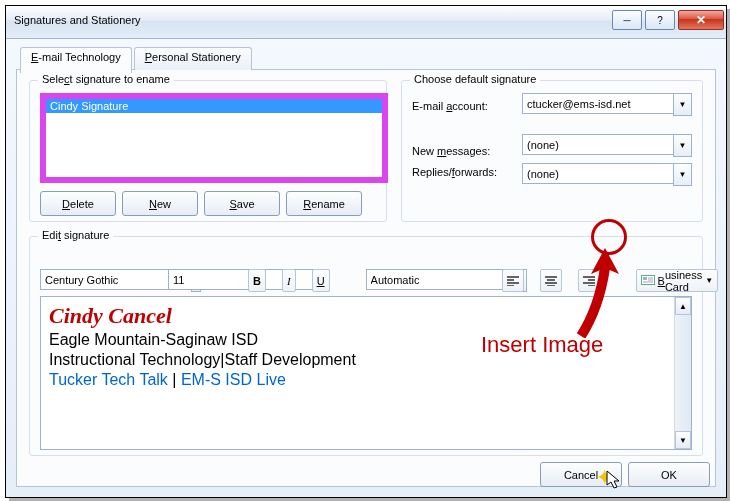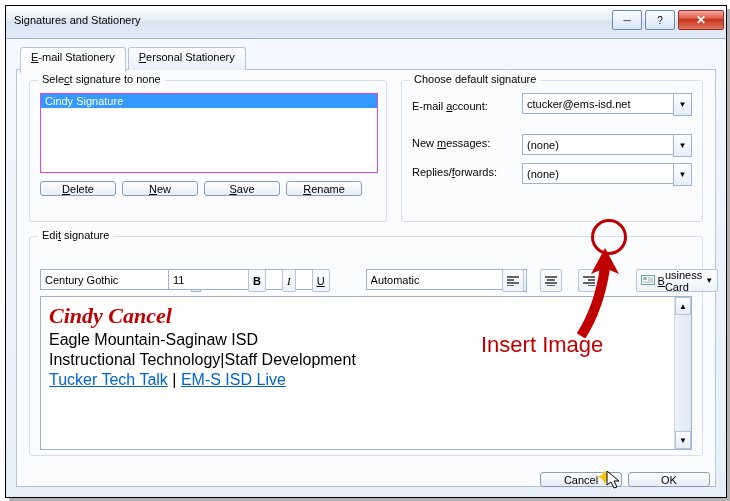--- a/index.html
+++ b/index.html
@@ -8,34 +8,34 @@
 .titlebar .wbtn{width:28px;height:18px;border:1px solid #6b89b0;background:linear-gradient(#fcfdff,#d9e6f6);border-radius:2px;margin-left:3px;display:flex;align-items:center;justify-content:center;font-size:10px}
 .titlebar .wbtn.close{width:44px;background:linear-gradient(#f6a7a0,#d9573f 45%,#c8331a 46%,#e2765f);border-color:#913126;color:#fff;font-weight:bold;font-size:12px}
 .body{padding:8px 10px 10px}
 .tabstrip{height:22px;position:relative;border-bottom:1px solid #b6c4d8;display:flex;gap:2px;padding-left:4px}
 .tab{height:21px;padding:3px 10px 0;border:1px solid #b6c4d8;border-bottom:none;border-radius:3px 3px 0 0;background:linear-gradient(#fbfcfe,#e9eff8);position:relative;cursor:default}
 .tab.active{background:#fbfcfe;height:22px;top:0;z-index:2}
 .tabpanel{border:1px solid #b6c4d8;border-top:none;background:#fbfcfe;height:396px;position:relative;padding:10px 12px}
 .group{border:1px solid #d6dfeb;border-radius:3px;padding:12px 10px 10px;position:relative;background:#fbfcfe}
 .group>legend,.group-title{position:absolute;top:-8px;left:8px;background:#fbfcfe;padding:0 4px}
 .row{display:flex;gap:14px}
-.listbox{width:100%;height:78px;border:1px solid #d946ef;background:#fff}
+.listbox{width:100%;height:78px;border:6px solid #d946ef;background:#fff}
 .li-item{background:#3399ff;color:#fff;padding:1px 4px}
-.btn{height:15px;min-width:76px;border:1px solid #8a9db8;border-radius:3px;background:linear-gradient(#fdfefe,#e7edf6);font:inherit;padding:0 6px;cursor:default}
+.btn{height:25px;min-width:76px;border:1px solid #8a9db8;border-radius:3px;background:linear-gradient(#fdfefe,#e7edf6);font:inherit;padding:0 6px;cursor:default}
 .lbl{width:110px;text-align:left;padding-top:3px}
 .combo{flex:1;display:flex}
 .combo input{flex:1;height:19px;border:1px solid #9cb2ce;border-right:none;background:#fff;font:inherit;padding:0 4px}
 .combo .dd{width:17px;height:21px;border:1px solid #9cb2ce;background:linear-gradient(#fdfefe,#e7edf6);display:flex;align-items:center;justify-content:center;font-size:8px}
 .toolbar{display:flex;align-items:center;gap:16px;margin:20px 0 0}
 .tbtn{height:21px;border:1px solid #b7c5d8;background:linear-gradient(#fdfdfe,#eef2f8);display:flex;align-items:center;justify-content:center;padding:0 4px;border-radius:2px;font:inherit}
 .sep{width:1px;height:18px;background:#c7d2e2;margin:0 2px}
 .editor{border:1px solid #9cb2ce;background:#fff;height:140px;margin-top:4px;position:relative;padding:6px 8px;overflow:hidden}
 .sig-name{font-family:"Monotype Corsiva","Brush Script MT",cursive;font-style:italic;color:#c00000;font-size:22px;font-weight:bold}
 .sig-line{font-family:"Century Gothic","Segoe UI",sans-serif;font-size:16px;color:#000;margin-top:2px}
-.sig-link{color:#0066cc;text-decoration:underline}
+.sig-link{color:#0066cc;}
 .scroll{position:absolute;right:0;top:0;bottom:0;width:16px;background:linear-gradient(90deg,#eef2f8,#e0e8f3);border-left:1px solid #cfd9e8}
 .scroll .arr{height:16px;border:1px solid #b7c5d8;background:linear-gradient(#fdfdfe,#e5ecf6);display:flex;align-items:center;justify-content:center;font-size:8px}
 .footer{position:absolute;right:16px;bottom:10px;display:flex;gap:6px}
 
 .callout-circle{position:absolute;width:30px;height:30px;border:3px solid #c00000;border-radius:50%}
 .callout-text{position:absolute;color:#c00000;font-family:Arial,sans-serif;font-size:22px}
 .callout-arrow{position:absolute}
 .cursor{position:absolute;font-size:18px}
 .spark{position:absolute;color:#f5c400;font-size:22px;text-shadow:0 0 2px #fff}
 .u{text-decoration:underline}
@@ -48,51 +48,51 @@
   <div class="titlebar">
     <span>Signatures and Stationery</span>
     <div style="flex:1"></div>
     <div class="wbtn">─</div>
     <div class="wbtn">?</div>
     <div class="wbtn close">✕</div>
   </div>
 
   <div class="body">
     <div class="tabstrip">
-      <div class="tab active"><span class="u">E</span><span>-mail Stationery</span></div>
+      <div class="tab active"><span class="u">E</span><span>-mail Technology</span></div>
       <div class="tab"><span class="u">P</span><span>ersonal Stationery</span></div>
     </div>
 
     <div class="tabpanel">
 
       <div class="row">
 
         <div class="group" style="width:338px;height:118px">
-          <div class="group-title"><span>Sele</span><span class="u">c</span><span>t signature to none</span></div>
+          <div class="group-title"><span>Sele</span><span class="u">c</span><span>t signature to ename</span></div>
           <div class="listbox">
             <div class="li-item">Cindy Signature</div>
           </div>
           <div style="display:flex;gap:6px;margin-top:8px">
             <button class="btn"><span class="u">D</span><span>elete</span></button>
             <button class="btn"><span class="u">N</span><span>ew</span></button>
             <button class="btn"><span class="u">S</span><span>ave</span></button>
             <button class="btn"><span class="u">R</span><span>ename</span></button>
           </div>
         </div>
 
         <div class="group" style="flex:1;height:118px">
           <div class="group-title">Choose default signature</div>
           <div style="display:flex;align-items:center;margin-bottom:18px">
             <div class="lbl"><span>E-mail </span><span class="u">a</span><span>ccount:</span></div>
             <div class="combo">
               <input readonly="" value="ctucker@ems-isd.net" style="">
               <div class="dd">▼</div>
             </div>
           </div>
-          <div style="display:flex;align-items:flex-start;margin-bottom:6px">
+          <div style="display:flex;align-items:flex-end;margin-bottom:6px">
             <div class="lbl"><span>New </span><span class="u">m</span><span>essages:</span></div>
             <div class="combo">
               <input readonly="" value="(none)" style="">
               <div class="dd">▼</div>
             </div>
           </div>
           <div style="display:flex;">
             <div class="lbl"><span>Replies/</span><span class="u">f</span><span>orwards:</span></div>
             <div class="combo">
               <input readonly="" value="(none)" style="">

